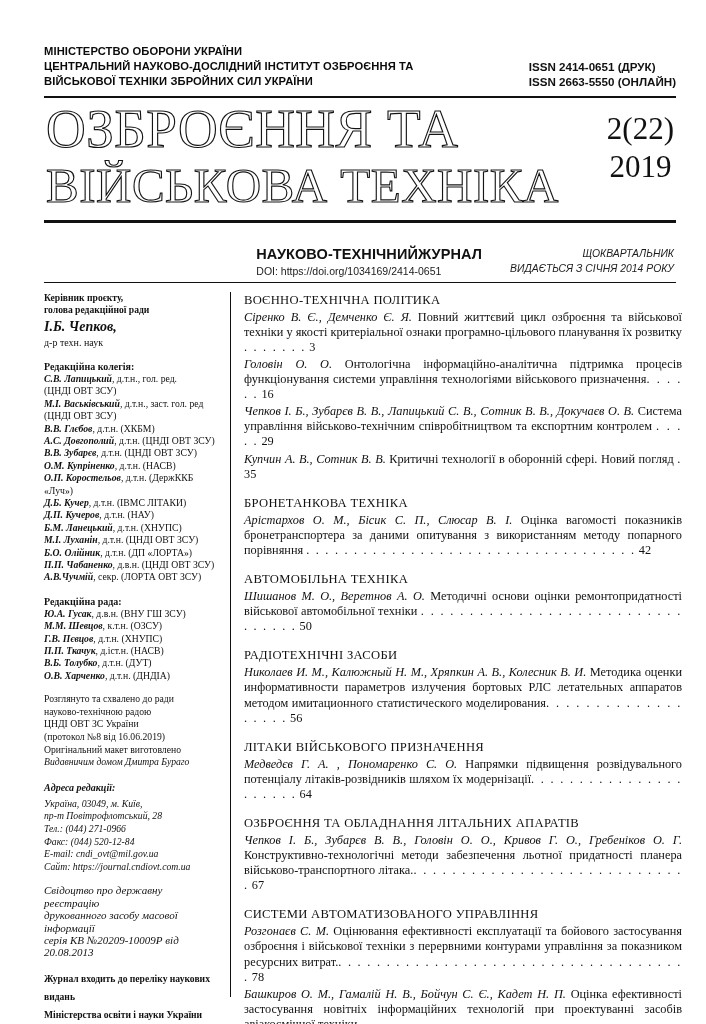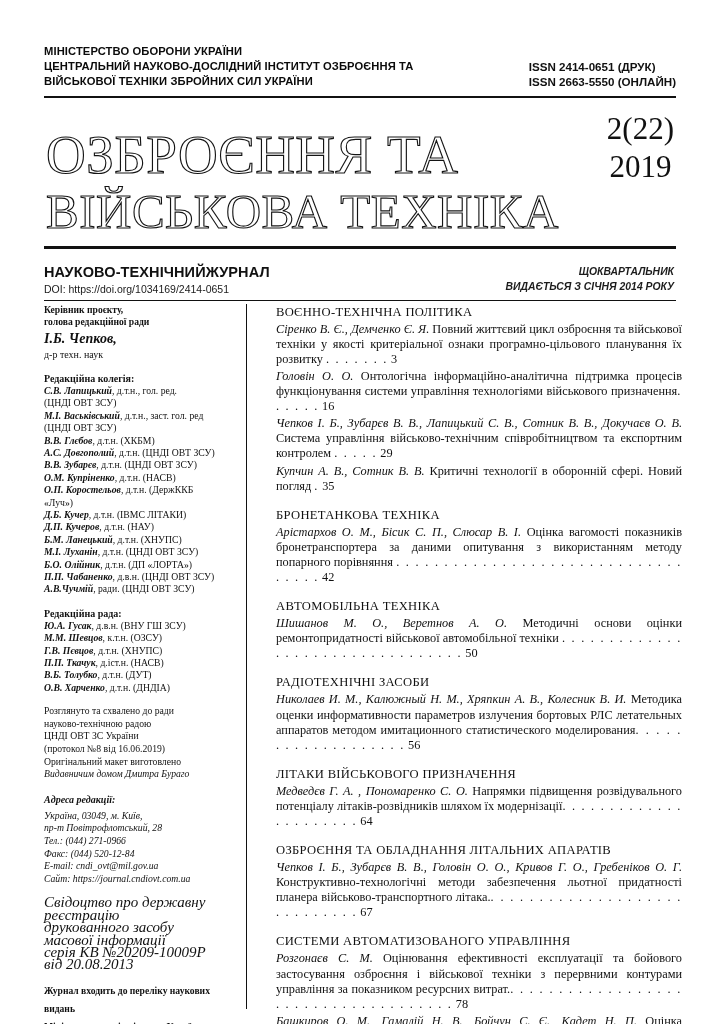--- a/index.html
+++ b/index.html
@@ -57,21 +57,20 @@
 
   
   .title-row {
     display: flex;
     align-items: flex-start;
     margin-top: 4px;
   }
   .title-words {
     flex: 1 1 auto;
     min-width: 0;
-    margin-top: 26px;
   }
   .title-line {
     font-family: "Liberation Serif", serif;
     font-weight: normal;
     color: transparent;
     -webkit-text-stroke: 1.15px #141414;
     letter-spacing: 0.5px;
     white-space: nowrap;
     line-height: 0.98;
   }
@@ -95,58 +94,58 @@
   }
   .rule-thick-2 {
     border: 0;
     border-top: 3px solid #111;
     margin: 10px 12px 0 0;
   }
 
   
   .subhead {
     display: flex;
-    justify-content: space-between;
+    justify-content: flex-end;
     align-items: flex-start;
-    margin-top: 15px;
+    margin-top: 23px;
     padding-right: 14px;
+    gap: 28px;
   }
   .subhead-left .journal-kind {
     font-family: "Liberation Sans", sans-serif;
     font-weight: bold;
     font-size: 14.5px;
     letter-spacing: 0.1px;
   }
   .subhead-left .doi {
     font-family: "Liberation Sans", sans-serif;
     font-size: 10.5px;
     margin-top: 3px;
     color: #1a1a1a;
   }
   .subhead-right {
     text-align: right;
     font-family: "Liberation Sans", sans-serif;
     font-style: italic;
-    font-weight: bold;
+    font-weight: normal;
     font-size: 10.4px;
     line-height: 15px;
     color: #1c1c1c;
   }
   .rule-thin {
     border: 0;
     border-top: 1.4px solid #111;
     margin: 5px 12px 0 0;
   }
 
   
   .columns {
     display: flex;
-    margin-top: 3px;
+    margin-top: 9px;
     height: 705px;
-    gap: 16px;
   }
   .col-left {
     width: 186px;
     flex: 0 0 186px;
     padding-right: 10px;
     box-sizing: border-box;
   }
   .col-divider {
     flex: 0 0 1px;
     width: 1px;
@@ -206,21 +205,21 @@
     margin-top: 12px;
   }
   .sb-addr {
     font-style: italic;
     font-size: 9.7px;
     line-height: 12.6px;
     margin-top: 4px;
   }
   .sb-cert {
     font-style: italic;
-    font-size: 15px;
+    font-size: 11px;
     line-height: 12.4px;
     margin-top: 11px;
   }
   .sb-list-note {
     font-size: 9.6px;
     line-height: 18px;
     margin-top: 11px;
     font-weight: bold;
   }
 
@@ -327,21 +326,21 @@
           <div class="sb-person"><span class="nm">А.С. Довгополий</span><span>, д.т.н. (ЦНДІ ОВТ ЗСУ)</span></div>
           <div class="sb-person"><span class="nm">В.В. Зубарєв</span><span>, д.т.н. (ЦНДІ ОВТ ЗСУ)</span></div>
           <div class="sb-person"><span class="nm">О.М. Купріненко</span><span>, д.т.н. (НАСВ)</span></div>
           <div class="sb-person"><span class="nm">О.П. Коростельов</span><span>, д.т.н. (ДержККБ «Луч»)</span></div>
           <div class="sb-person"><span class="nm">Д.Б. Кучер</span><span>, д.т.н. (ІВМС ЛІТАКИ)</span></div>
           <div class="sb-person"><span class="nm">Д.П. Кучеров</span><span>, д.т.н. (НАУ)</span></div>
           <div class="sb-person"><span class="nm">Б.М. Ланецький</span><span>, д.т.н. (ХНУПС)</span></div>
           <div class="sb-person"><span class="nm">М.І. Луханін</span><span>, д.т.н. (ЦНДІ ОВТ ЗСУ)</span></div>
           <div class="sb-person"><span class="nm">Б.О. Олійник</span><span>, д.т.н. (ДП «ЛОРТА»)</span></div>
           <div class="sb-person"><span class="nm">П.П. Чабаненко</span><span>, д.в.н. (ЦНДІ ОВТ ЗСУ)</span></div>
-          <div class="sb-person"><span class="nm">А.В.Чучмій</span><span>, ради. (ЦНДІ ОВТ ЗСУ)</span></div>
+          <div class="sb-person"><span class="nm">А.В.Чучмій</span><span>, секр. (ЛОРТА ОВТ ЗСУ)</span></div>
         </div>
 
       <div class="sb-section-title">Редакційна рада:</div>
       <div id="council-list">
           <div class="sb-person"><span class="nm">Ю.А. Гусак</span><span>, д.в.н. (ВНУ ГШ ЗСУ)</span></div>
           <div class="sb-person"><span class="nm">М.М. Шевцов</span><span>, к.т.н. (ОЗСУ)</span></div>
           <div class="sb-person"><span class="nm">Г.В. Пєвцов</span><span>, д.т.н. (ХНУПС)</span></div>
           <div class="sb-person"><span class="nm">П.П. Ткачук</span><span>, д.іст.н. (НАСВ)</span></div>
           <div class="sb-person"><span class="nm">В.Б. Толубко</span><span>, д.т.н. (ДУТ)</span></div>
           <div class="sb-person"><span class="nm">О.В. Харченко</span><span>, д.т.н. (ДНДІА)</span></div>

